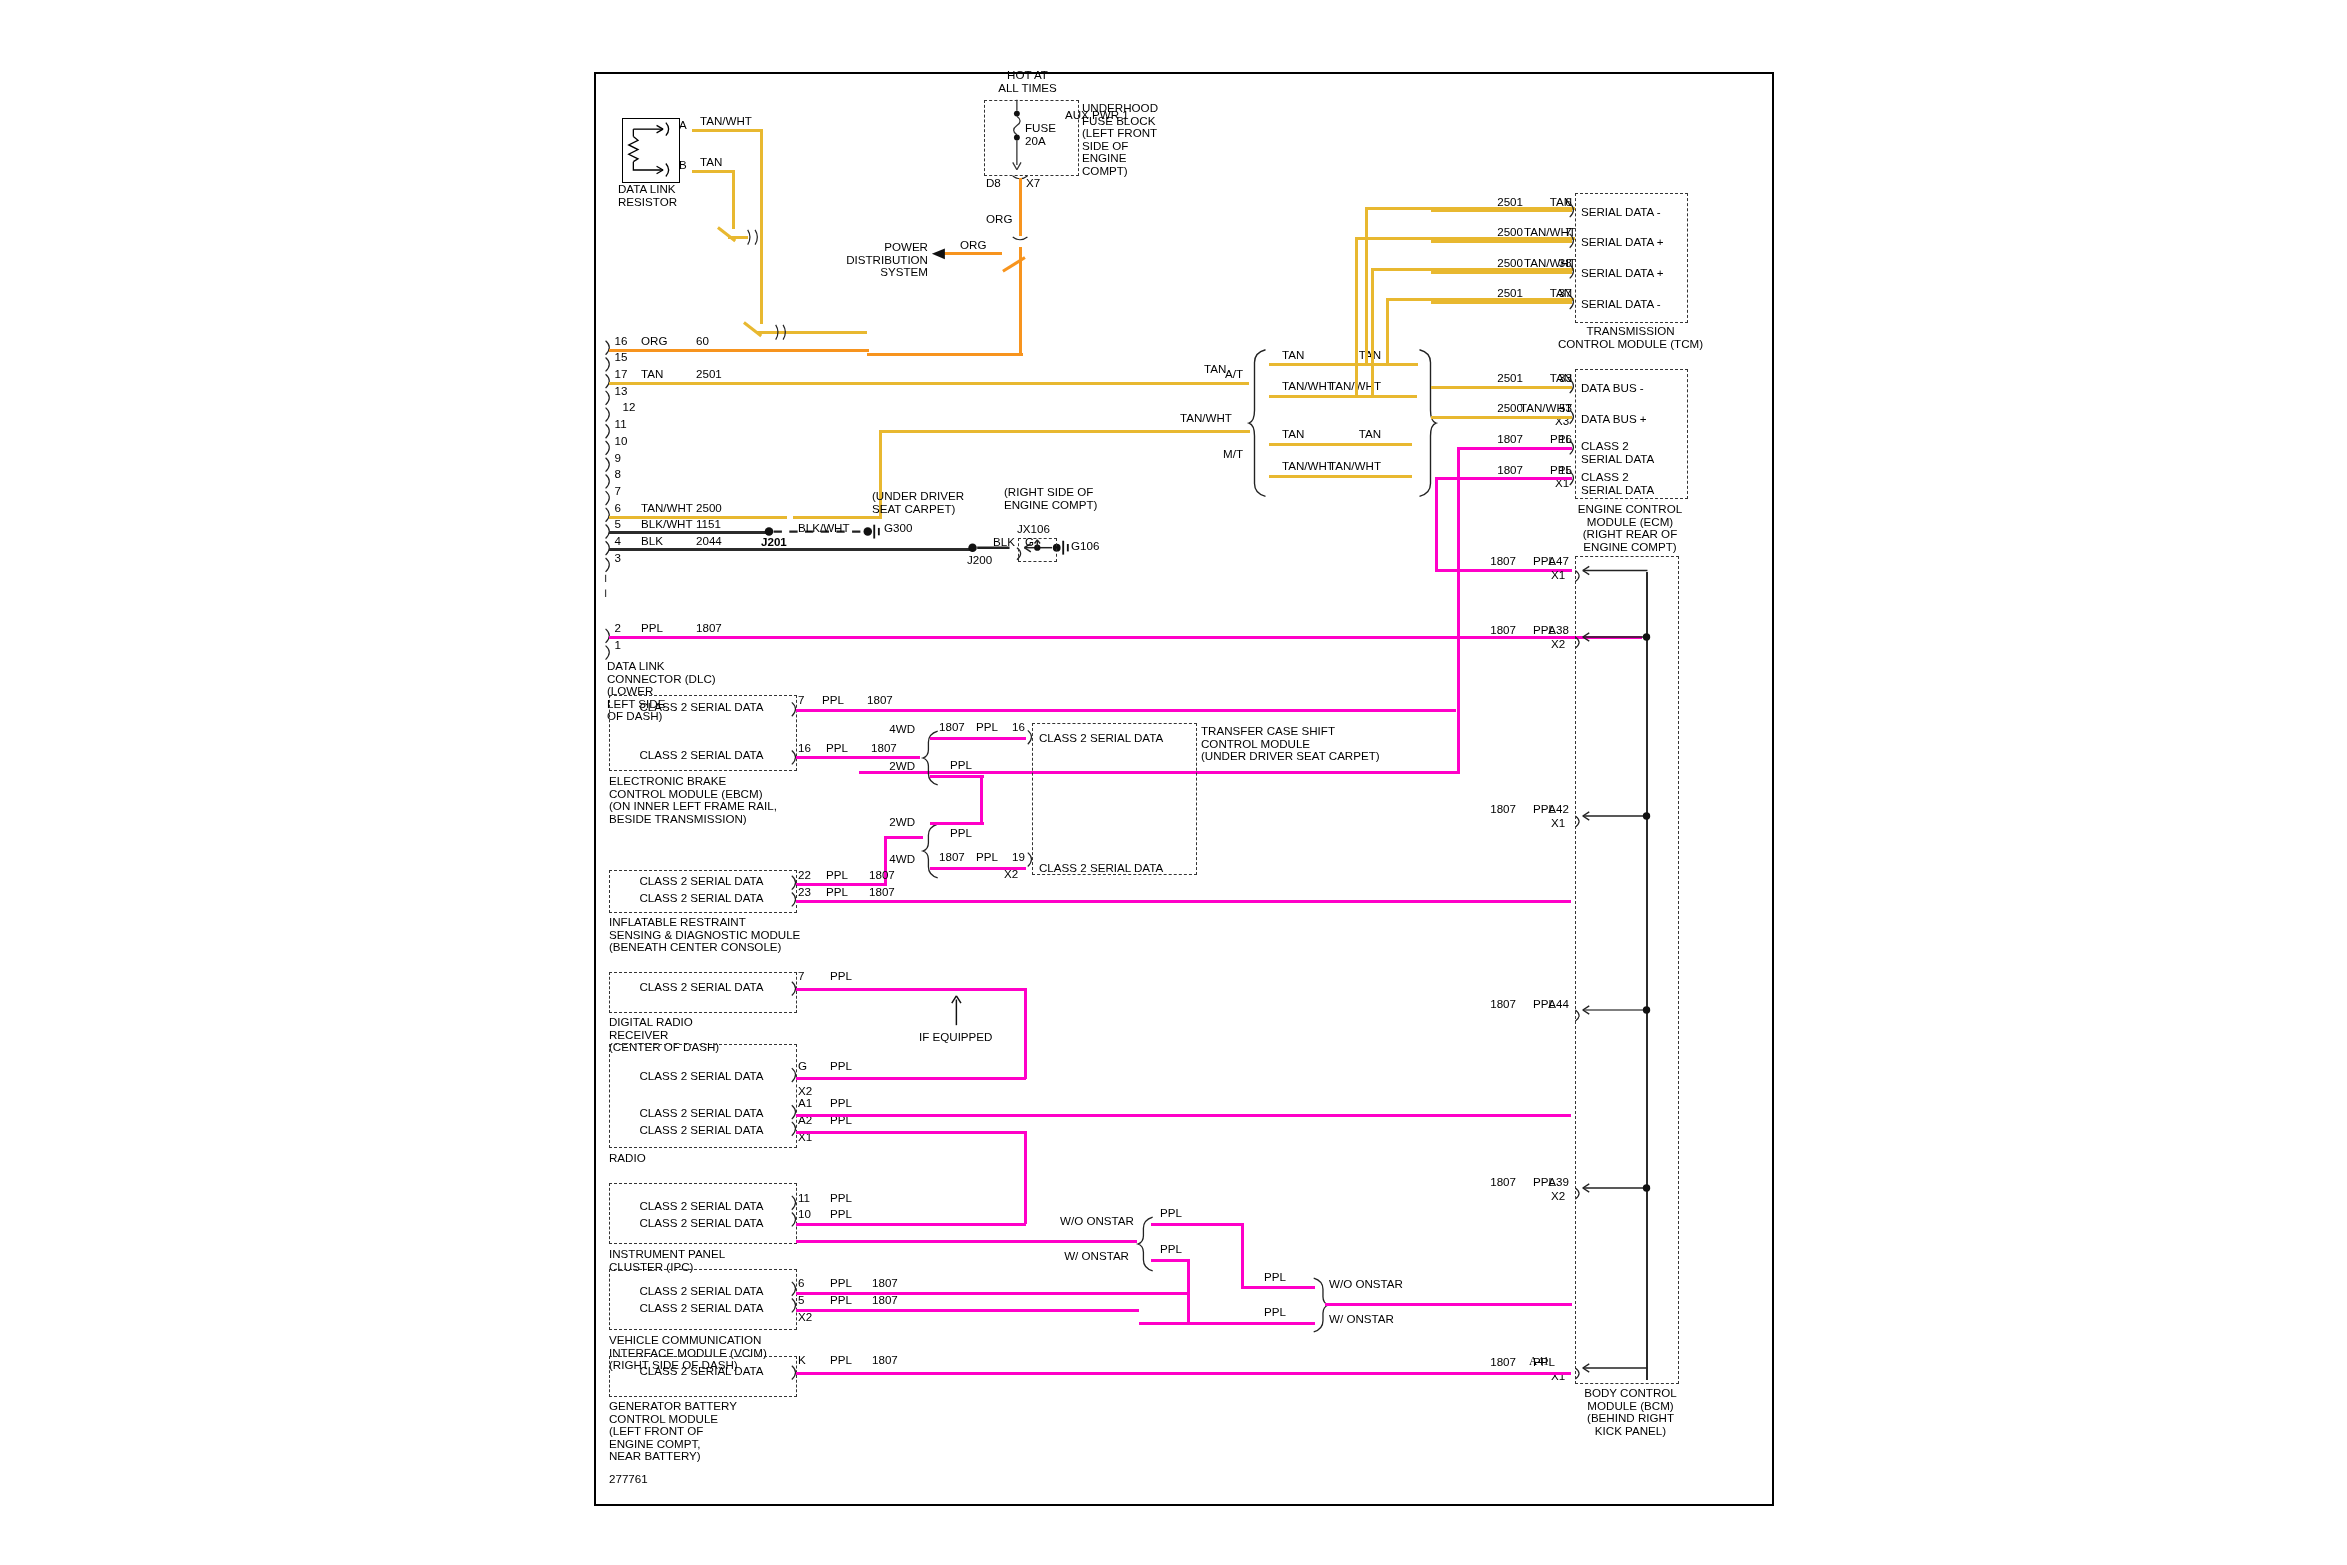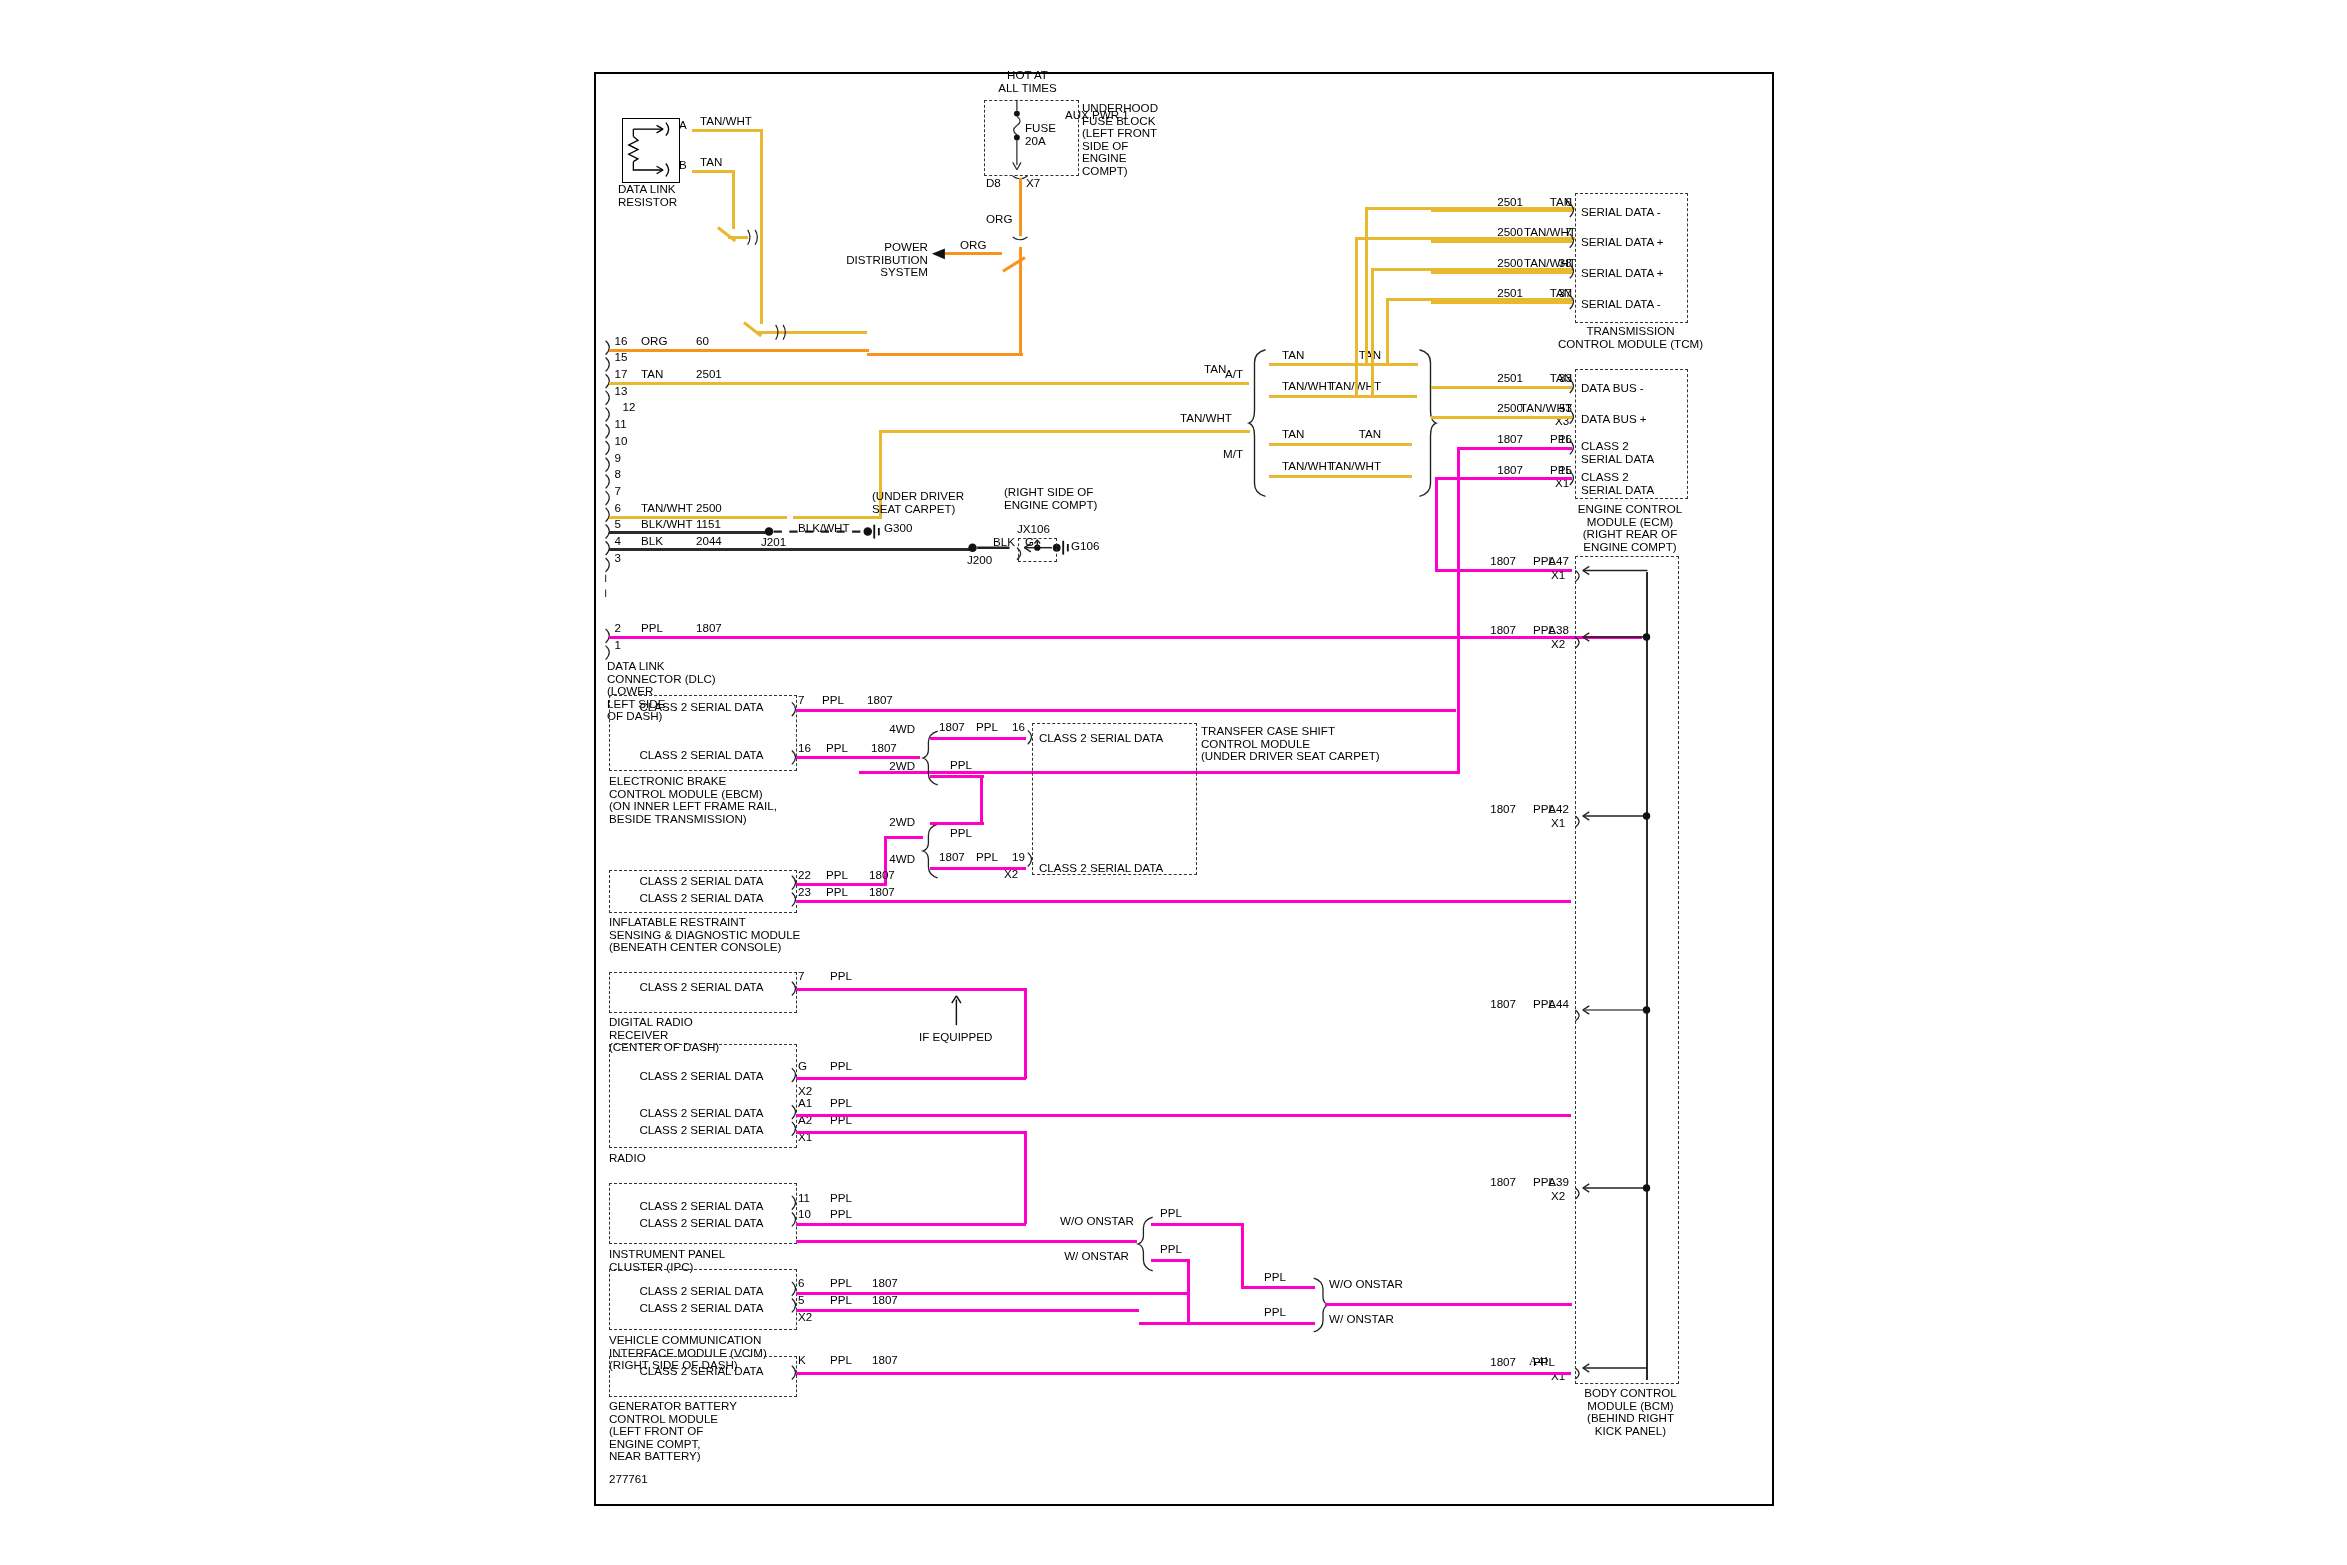--- a/index.html
+++ b/index.html
@@ -169,21 +169,21 @@
   <div class="w hb ppl" style="left:13px;top:562px;width:1033px;"></div>
 
   <div class="w h blk" style="left:13px;top:457px;width:158px;"></div>
   <svg width="204" height="24" style="left:167px;top:447px;" viewBox="0 0 220 26">
     <circle cx="6" cy="11.5" r="4.6" fill="#111"></circle>
     <path d="M11,11.5 L108,11.5" stroke="#222" stroke-width="2.6" stroke-dasharray="9,8" fill="none"></path>
     <circle cx="113" cy="11.5" r="4.6" fill="#111"></circle>
     <path d="M120,4 L120,19" stroke="#111" stroke-width="2" fill="none"></path>
     <path d="M125,7.5 L125,15.5" stroke="#111" stroke-width="2" fill="none"></path>
   </svg>
-  <div class="t" style="left:165px;top:462px;">J201</div>
+  <div class="t" style="left:165px;top:462px;font-weight:bold;">J201</div>
   <div class="t" style="left:202px;top:448px;">BLK/WHT</div>
   <div class="t" style="left:288px;top:448px;">G300</div>
   <div class="t" style="left:276px;top:416px;">(UNDER DRIVER
 SEAT CARPET)</div>
 
   <div class="w h blk" style="left:13px;top:474px;width:364px;"></div>
   <svg width="148" height="28" style="left:371px;top:462px;" viewBox="0 0 160 30">
     <circle cx="6" cy="12.5" r="4.6" fill="#111"></circle>
     <path d="M11,12.5 L46,12.5" stroke="#222" stroke-width="2.6" fill="none"></path>
     <path d="M54,12.5 q8,6 0,13" stroke="#222" stroke-width="1.3" fill="none"></path>

